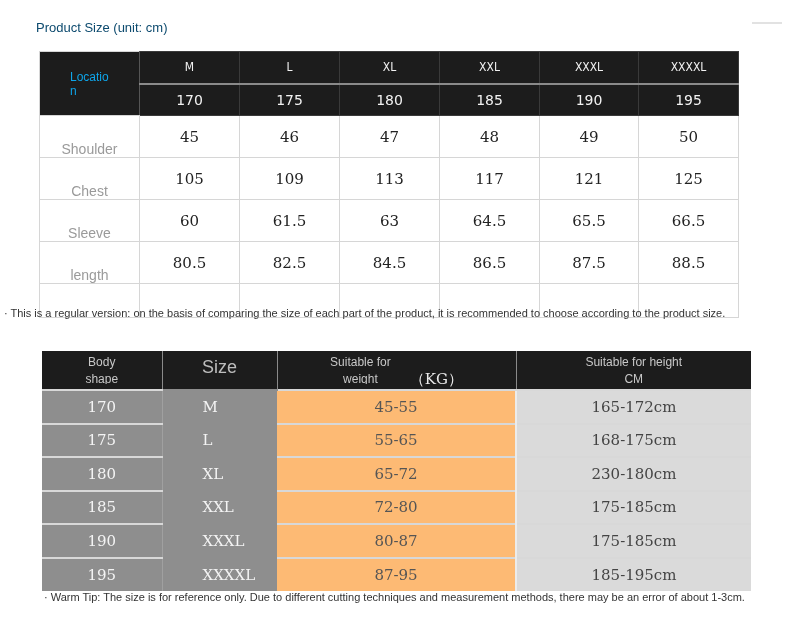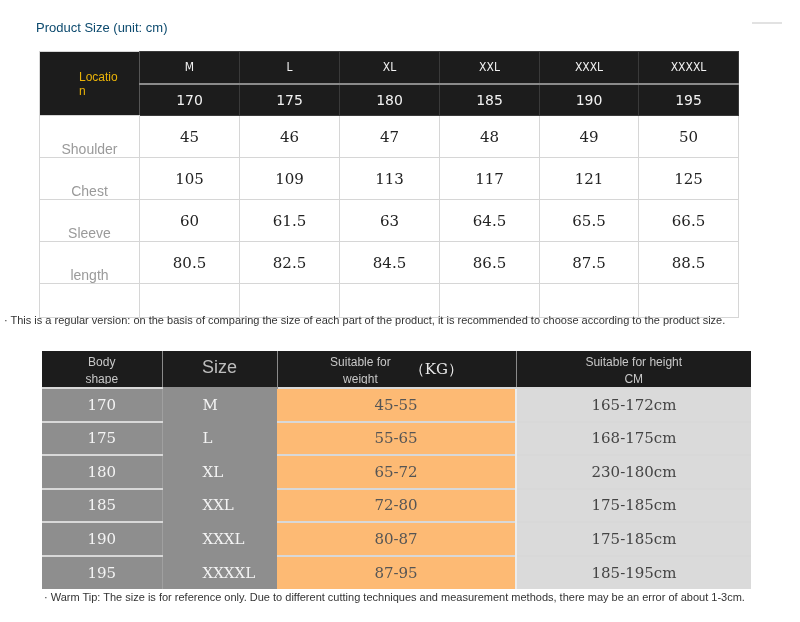--- a/index.html
+++ b/index.html
@@ -15,38 +15,38 @@
   }
   
   .t1 {
     position: absolute; left: 39px; top: 51px; width: 699px;
     border-collapse: collapse; table-layout: fixed;
   }
   .t1 td { border: 1px solid #d6d6d6; text-align: center; }
   .t1 .hd { background: #1c1c1c; color: #f2f2f2; border-color: #3a3a3a; }
   .t1 .hd-top { height: 32px; font-family: "DejaVu Sans Condensed", "DejaVu Sans", sans-serif; font-size: 12px; border-bottom: 2px solid #8a8a8a; }
   .t1 .hd-bot { height: 32px; font-family: "DejaVu Sans", sans-serif; font-size: 14px; }
-  .t1 .loc { background: #1c1c1c; color: #eab308; font-size: 12px; text-align: left; padding-left: 39px; line-height: 14px; border-right: 1px solid #555; }
+  .t1 .loc { background: #1c1c1c; color: #0ea5e9; font-size: 12px; text-align: left; padding-left: 30px; line-height: 14px; border-right: 1px solid #555; }
   .t1 .rowlabel { color: #9a9a9a; font-size: 14px; vertical-align: top; padding-top: 25px; }
   .t1 .val { font-family: "DejaVu Serif", serif; font-size: 15px; color: #222; }
   .t1 tr.data td { height: 33.5px; }
   .note {
     position: absolute; left: 4px; font-size: 11px; color: #333; white-space: nowrap;
   }
   
   .t2 {
     position: absolute; left: 42px; top: 351px; width: 709px;
     border-collapse: collapse; table-layout: fixed;
   }
   .t2 td { text-align: center; }
   .t2 .hd { background: #1c1c1c; color: #c8c8c8; height: 33px; border-right: 1px solid #8a8a8a; font-size: 12px; vertical-align: top; }
   .t2 .hd:last-child { border-right: none; }
   .t2 .hd .two { display: inline-block; text-align: center; line-height: 17px; padding-top: 3px; height: 33px; overflow: hidden; }
   .t2 .hd .size { font-size: 18px; line-height: 33px; color: #bdbdbd; }
-  .t2 .hd .kg { font-family: "DejaVu Serif", serif; font-size: 15px; color: #eaeaea; margin-left: 19px; vertical-align: top; display: inline-block; padding-top: 9px; }
+  .t2 .hd .kg { font-family: "DejaVu Serif", serif; font-size: 15px; color: #eaeaea; margin-left: 19px; vertical-align: top; display: inline-block; padding-top: 19px; }
   .t2 tr.data td { height: 33.5px; font-family: "DejaVu Serif", serif; font-size: 15px; border-top: 2px solid #d8d8d8; }
   .t2 .c-dark { background: #8e8e8e; color: #f4f4f4; }
   .t2 .c-size { background: #8e8e8e; color: #f4f4f4; text-align: left; padding-left: 40px; border-top-color: #8e8e8e !important; border-left: 1px solid #a0a0a0; }
   .t2 .c-mid { background: #fdba74; color: #555; }
   .t2 .c-light { background: #dadada; color: #444; border-left: 2px solid #ececec; }
 </style>
 </head>
 <body>
 
 <div class="title">Product Size (unit: cm)</div>
@@ -124,21 +124,21 @@
     <td class="val"></td>
     <td class="val"></td>
     <td class="val"></td>
     <td class="val"></td>
     <td class="val"></td>
     <td class="val"></td>
   </tr>
 </tbody>
   </table>
 
-<div class="note" style="top:314px;">· This is a regular version: on the basis of comparing the size of each part of the product, it is recommended to choose according to the product size.</div>
+<div class="note" style="top:307px;">· This is a regular version: on the basis of comparing the size of each part of the product, it is recommended to choose according to the product size.</div>
 
 <table class="t2">
   <colgroup>
     <col style="width:120px">
       <col style="width:115px">
       <col style="width:239px">
       <col style="width:235px">
   </colgroup>
   <tbody>
       <tr>

